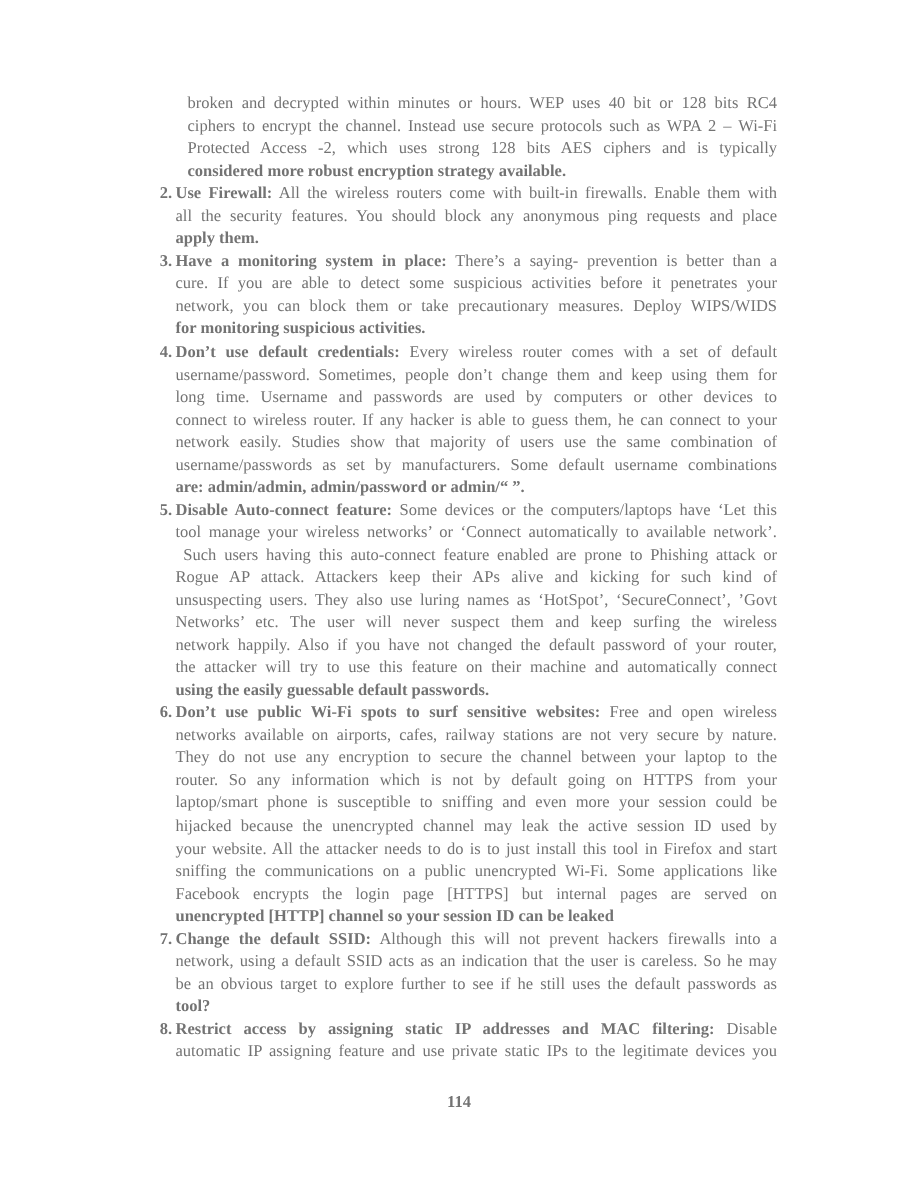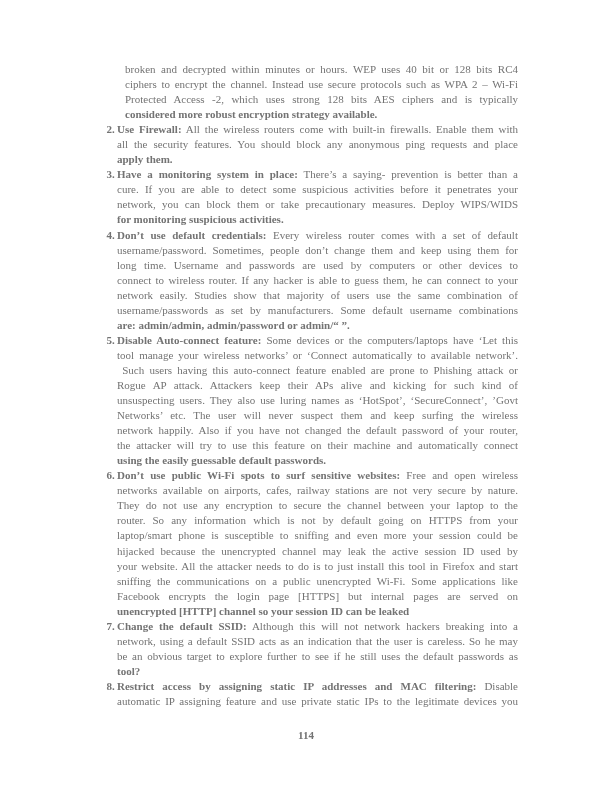--- a/index.html
+++ b/index.html
@@ -95,21 +95,21 @@
         <div class="line">They do not use any encryption to secure the channel between your laptop to the</div>
         <div class="line">router. So any information which is not by default going on HTTPS from your</div>
         <div class="line">laptop/smart phone is susceptible to sniffing and even more your session could be</div>
         <div class="line">hijacked because the unencrypted channel may leak the active session ID used by</div>
         <div class="line">your website. All the attacker needs to do is to just install this tool in Firefox and start</div>
         <div class="line">sniffing the communications on a public unencrypted Wi-Fi. Some applications like</div>
         <div class="line">Facebook encrypts the login page [HTTPS] but internal pages are served on</div>
         <div class="line final">unencrypted [HTTP] channel so your session ID can be leaked</div>
       </div>
       <div class="item">
-        <div class="line"><span class="num">7.</span><span class="heading">Change the default SSID:</span><span> Although this will not network hackers breaking into a</span></div>
+        <div class="line"><span class="num">7.</span><span class="heading">Change the default SSID:</span><span> Although this will not prevent hackers firewalls into a</span></div>
         <div class="line">network, using a default SSID acts as an indication that the user is careless. So he may</div>
         <div class="line">be an obvious target to explore further to see if he still uses the default passwords as</div>
         <div class="line final">tool?</div>
       </div>
       <div class="item">
         <div class="line"><span class="num">8.</span><span class="heading">Restrict access by assigning static IP addresses and MAC filtering:</span><span> Disable</span></div>
         <div class="line">automatic IP assigning feature and use private static IPs to the legitimate devices you</div>
       </div>
     </div>
   <div class="page-number">114</div>

